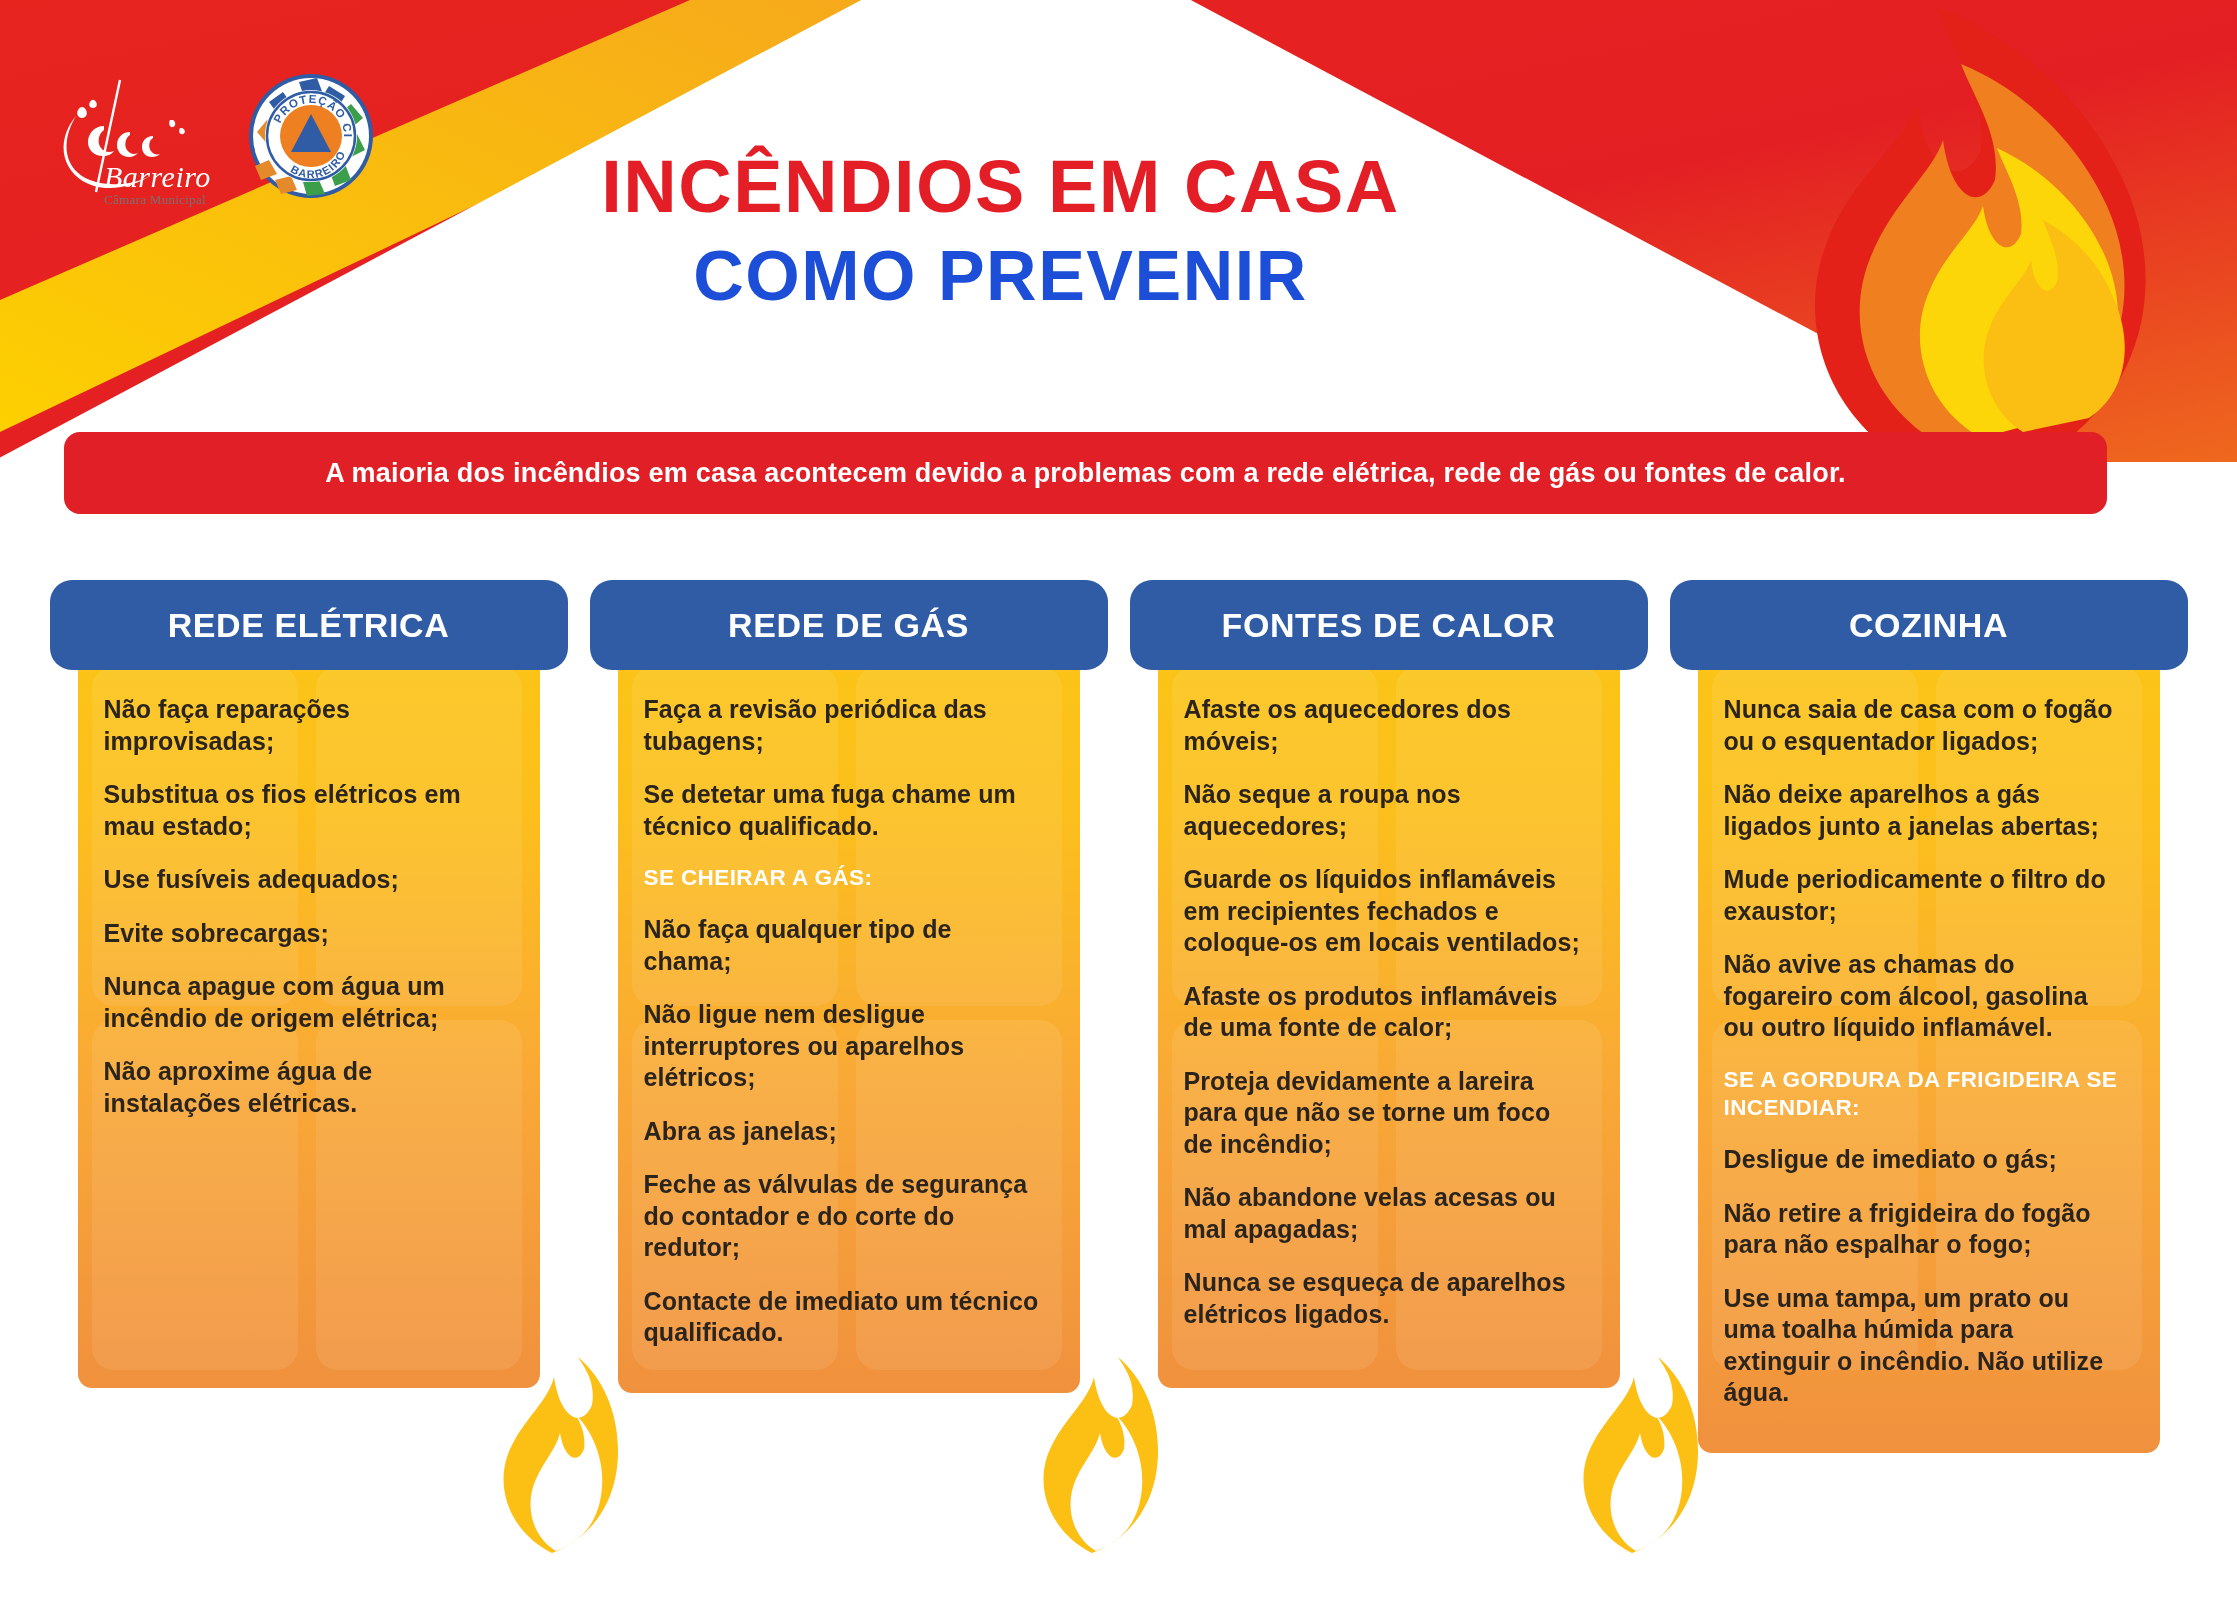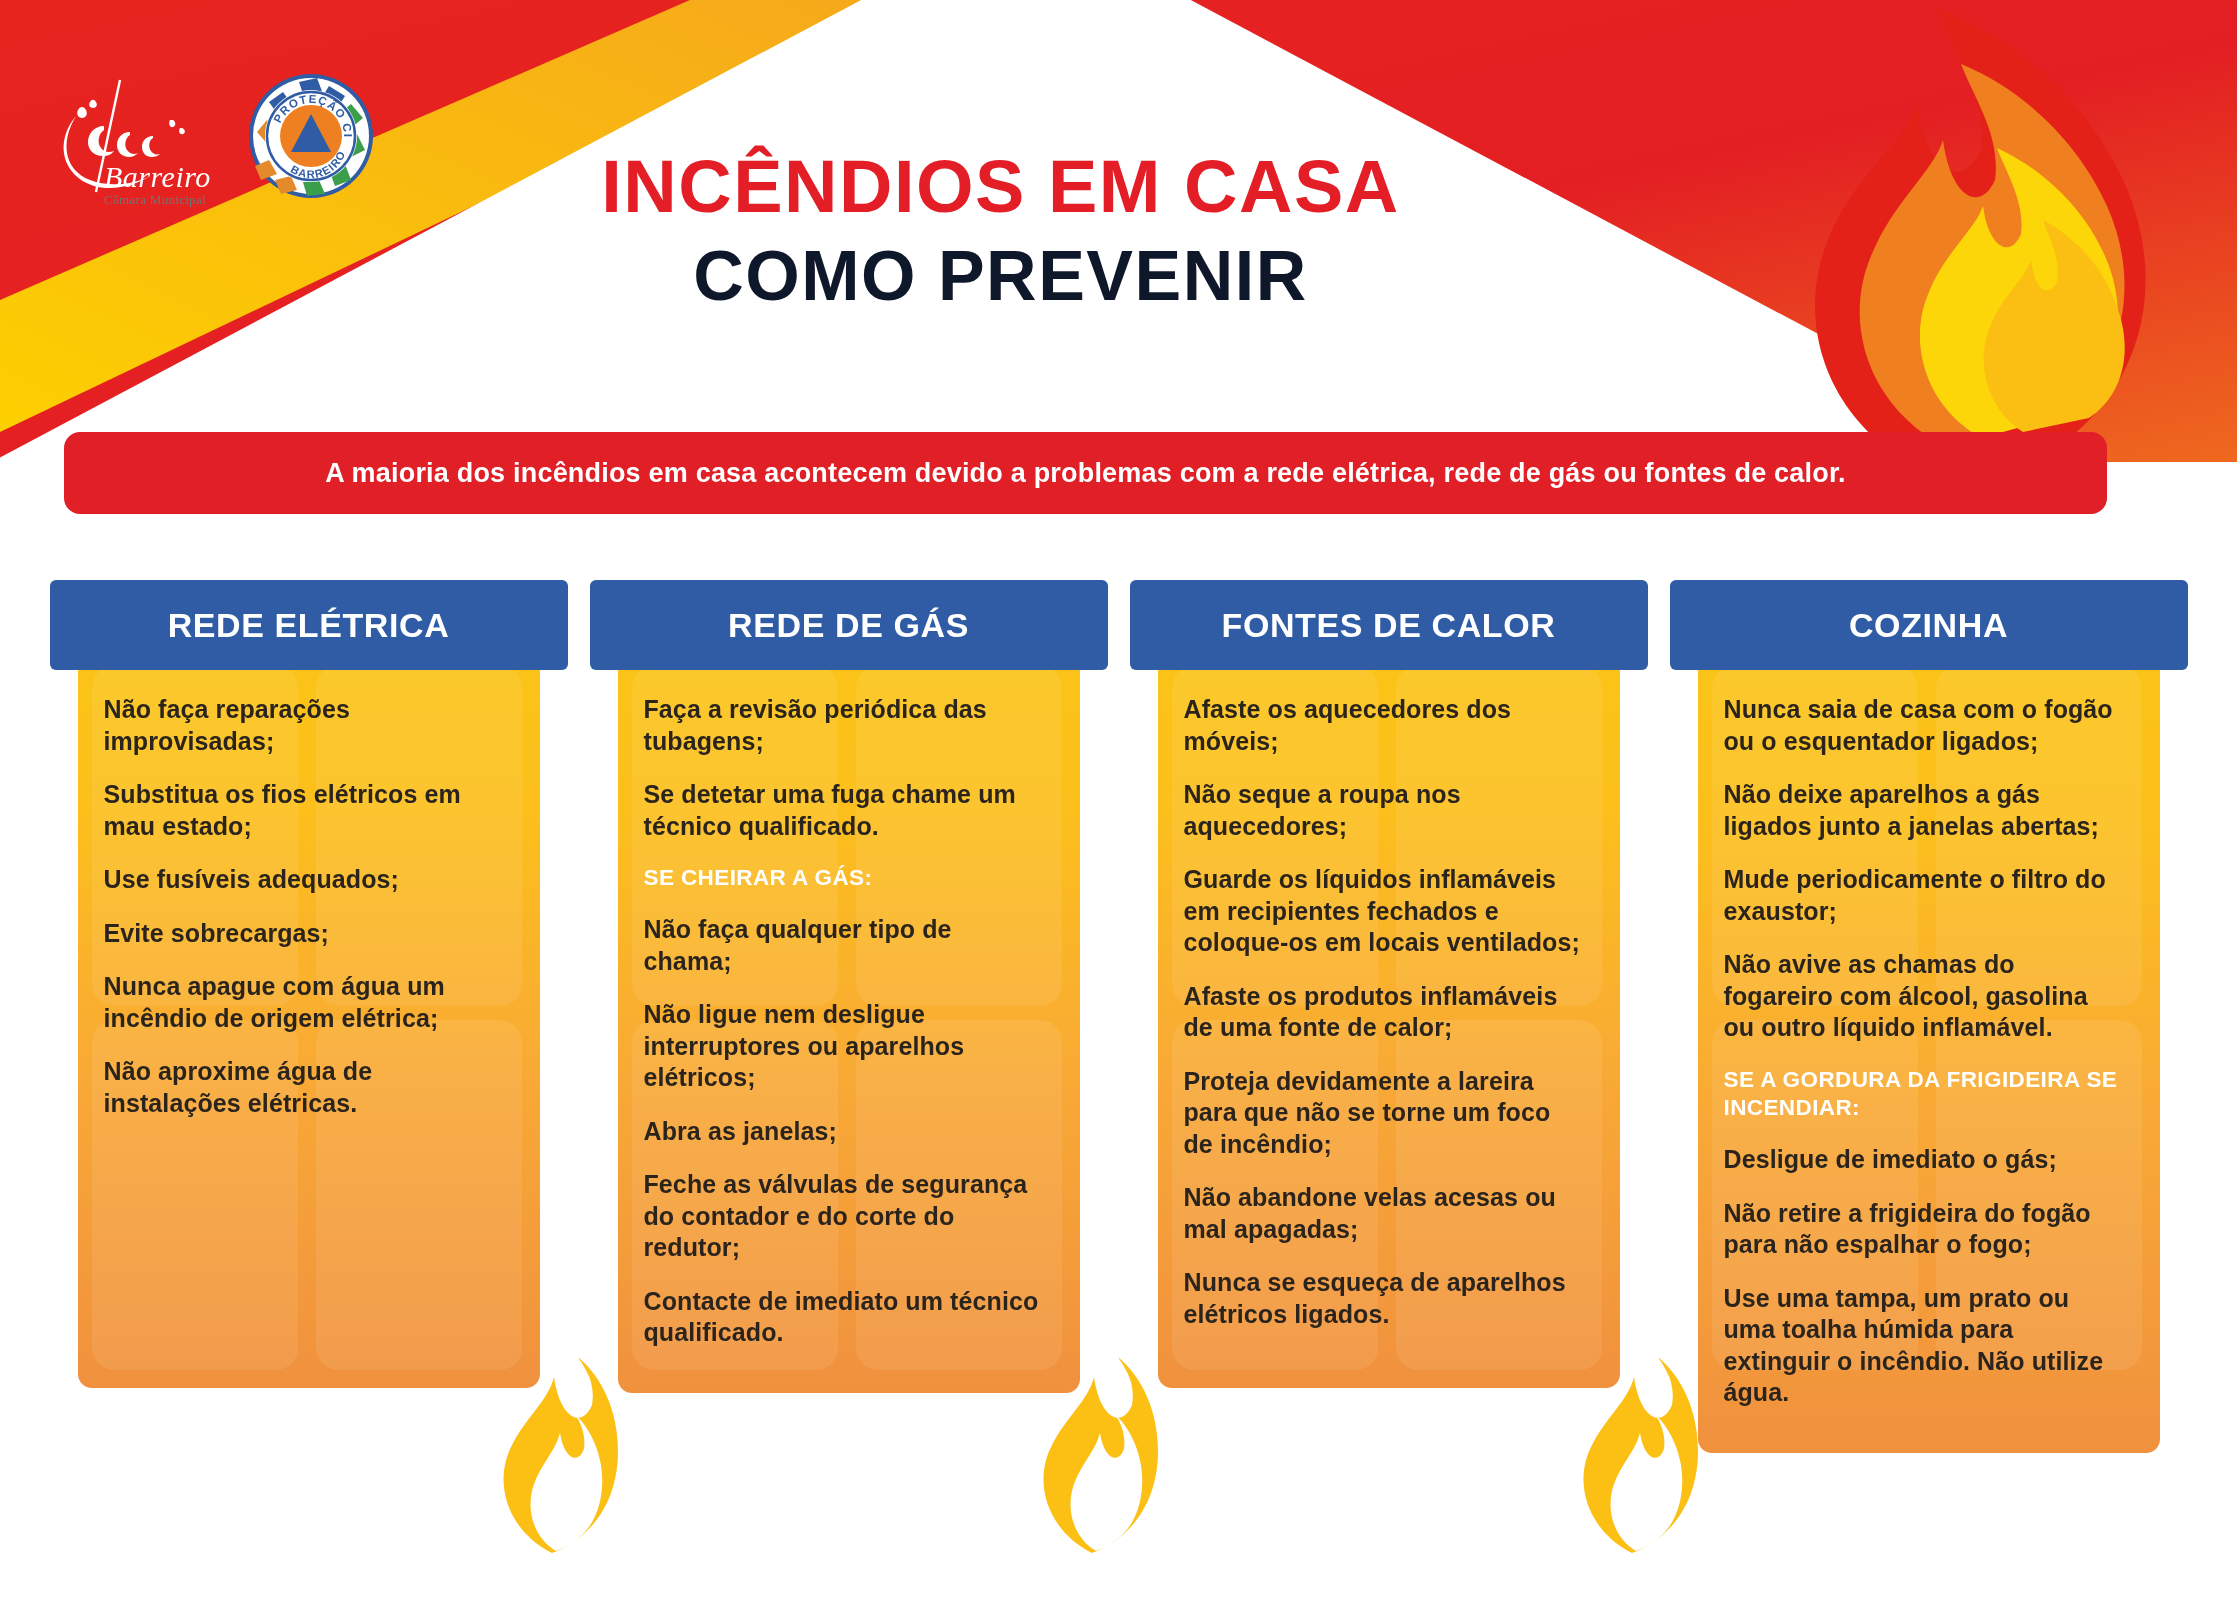--- a/index.html
+++ b/index.html
@@ -35,21 +35,21 @@
   
   .title-block{
     position:absolute;left:0;top:148px;width:1891px;text-align:center;z-index:7;
     pointer-events:none;
   }
   .title-line1{
     font-size:74px;font-weight:bold;color:#e41e26;letter-spacing:1.5px;line-height:1.05;
     padding-left:110px;
   }
   .title-line2{
-    font-size:70px;font-weight:bold;color:#0f172a;letter-spacing:1.5px;line-height:1.15;
+    font-size:70px;font-weight:bold;color:#1d4ed8;letter-spacing:1.5px;line-height:1.15;
     margin-top:10px;padding-left:110px;
   }
 
   
   .banner{
     position:absolute;left:64px;top:432px;width:2043px;height:82px;
     background:#e01f26;border-radius:16px;z-index:8;
     display:flex;align-items:center;justify-content:center;
   }
   .banner-text{
@@ -60,21 +60,21 @@
   
   .columns{
     position:absolute;left:0;top:580px;width:2237px;height:920px;
     display:flex;justify-content:center;gap:0;z-index:5;
   }
   .col{
     position:relative;width:518px;margin:0 11px;
   }
   .col-header{
     position:relative;z-index:3;
-    background:#2f5ca5;border-radius:6px;
+    background:#2f5ca5;border-radius:22px;
     height:90px;display:flex;align-items:center;justify-content:center;
     color:#ffffff;font-size:34px;font-weight:bold;letter-spacing:.6px;
     margin-bottom:-22px;
     box-sizing:border-box;padding:0 12px;text-align:center;
   }
   .col-body{
     position:relative;z-index:2;
     margin:0 28px;
     border-radius:0 0 14px 14px;
     background:linear-gradient(180deg,#fbc417 0%,#fcbf1c 22%,#f9a936 58%,#f0913e 100%);

